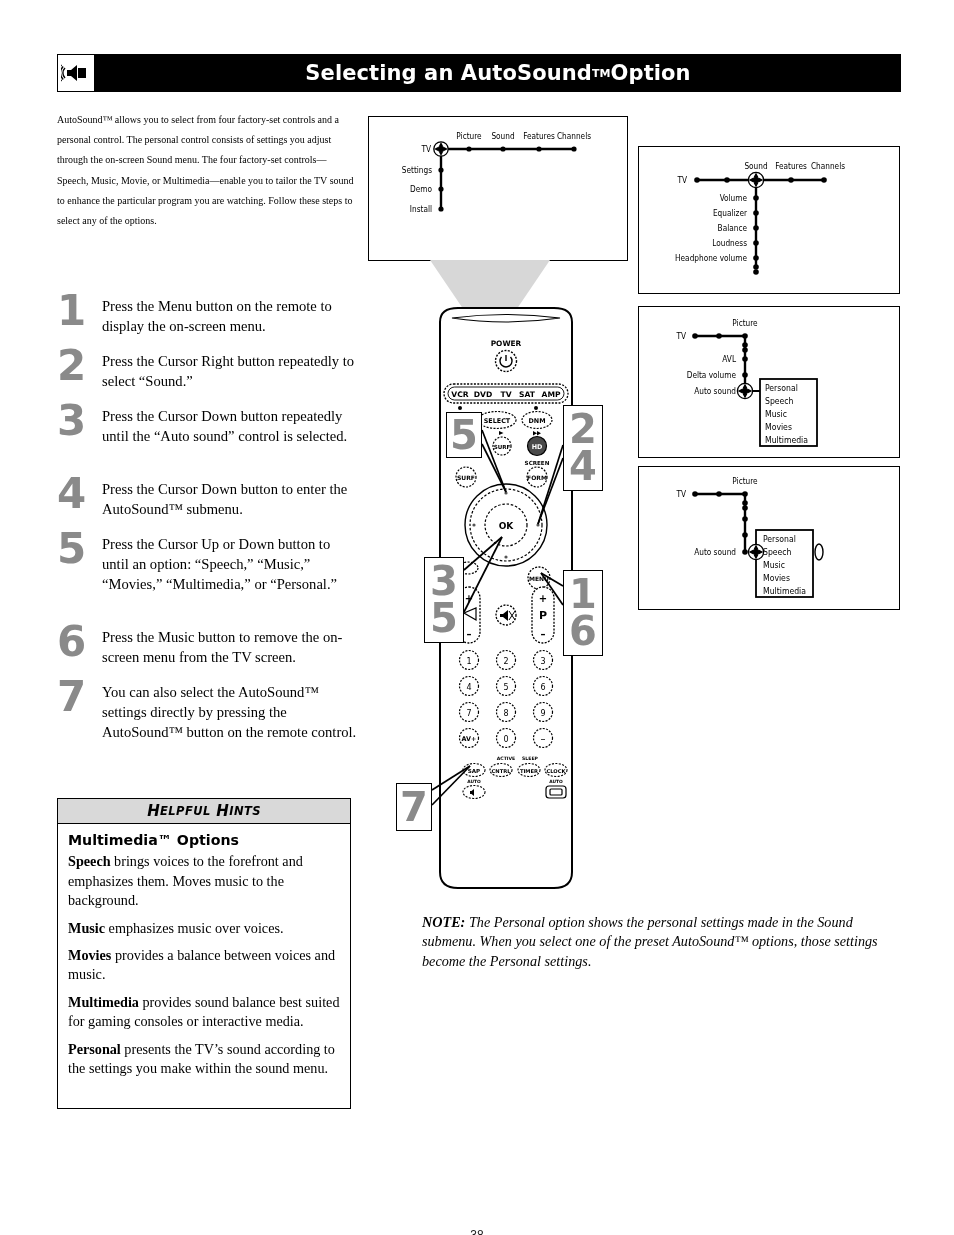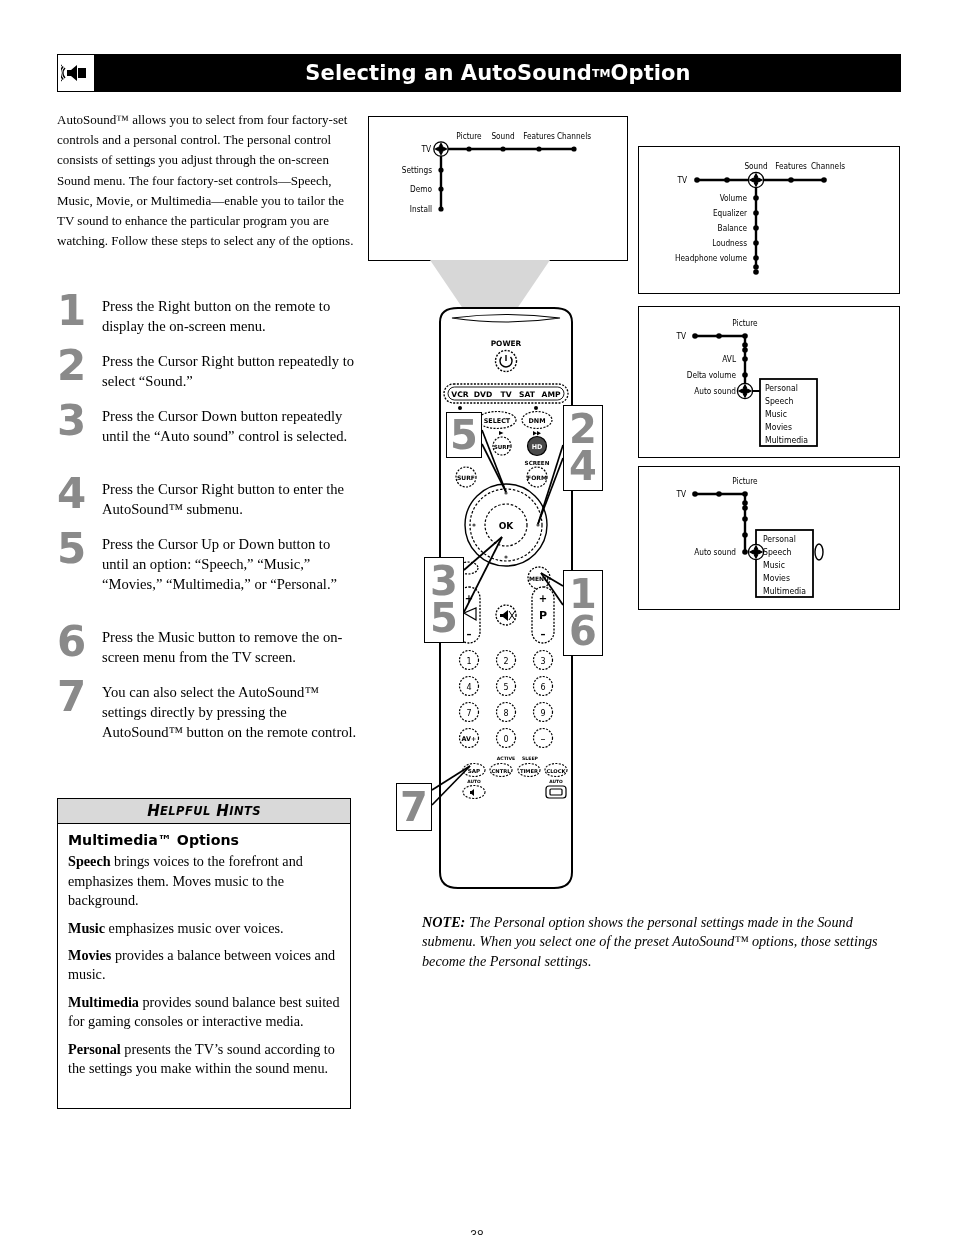--- a/index.html
+++ b/index.html
@@ -29,21 +29,21 @@
     font-family:"DejaVu Sans", sans-serif;
     font-weight:bold; font-size:21px; letter-spacing:0.1px;
     display:flex; align-items:center; justify-content:center;
     white-space:nowrap;
   }
   .header-title sup { font-size:11px; vertical-align:super; }
 
   
   .intro {
     position:absolute; left:57px; top:110px; width:298px;
-    font-size:13px; line-height:20.2px; color:#000;
+    font-size:10px; line-height:20.2px; color:#000;
     text-align:left;
   }
 
   .steps { position:absolute; left:57px; top:296px; width:300px; }
   .step { position:relative; min-height:30px; margin-bottom:9px; }
   .step-num {
     position:absolute; left:0px; top:-6px; width:40px;
     font-family:"DejaVu Sans", sans-serif;
     font-weight:bold; font-size:42px; color:#8a8a8a;
     line-height:42px; text-align:left;
@@ -145,33 +145,33 @@
         <sup>TM</sup>
         <span> Option</span>
     </div>
   </div>
 
   <div class="intro">AutoSound™ allows you to select from four factory-set controls and a personal control. The personal control consists of settings you adjust through the on-screen Sound menu. The four factory-set controls—Speech, Music, Movie, or Multimedia—enable you to tailor the TV sound to enhance the particular program you are watching. Follow these steps to select any of the options.</div>
 
   <div class="steps">
     <div class="step" style="min-height:46px;">
       <div class="step-num">1</div>
-      <div class="step-text">Press the Right button on the remote to display the on-screen menu.</div>
+      <div class="step-text">Press the Menu button on the remote to display the on-screen menu.</div>
     </div>
     <div class="step" style="min-height:46px;">
       <div class="step-num">2</div>
       <div class="step-text">Press the Cursor Right button repeatedly to select “Sound.”</div>
     </div>
     <div class="step" style="min-height:64px;">
       <div class="step-num">3</div>
       <div class="step-text">Press the Cursor Down button repeatedly until the “Auto sound” control is selected.</div>
     </div>
     <div class="step" style="min-height:46px;">
       <div class="step-num">4</div>
-      <div class="step-text">Press the Cursor Right button to enter the AutoSound™ submenu.</div>
+      <div class="step-text">Press the Cursor Down button to enter the AutoSound™ submenu.</div>
     </div>
     <div class="step" style="min-height:84px;">
       <div class="step-num">5</div>
       <div class="step-text">Press the Cursor Up or Down button to until an option: “Speech,” “Music,” “Movies,” “Multimedia,” or “Personal.”</div>
     </div>
     <div class="step" style="min-height:46px;">
       <div class="step-num">6</div>
       <div class="step-text">Press the Music button to remove the on-screen menu from the TV screen.</div>
     </div>
     <div class="step" style="min-height:84px;">

